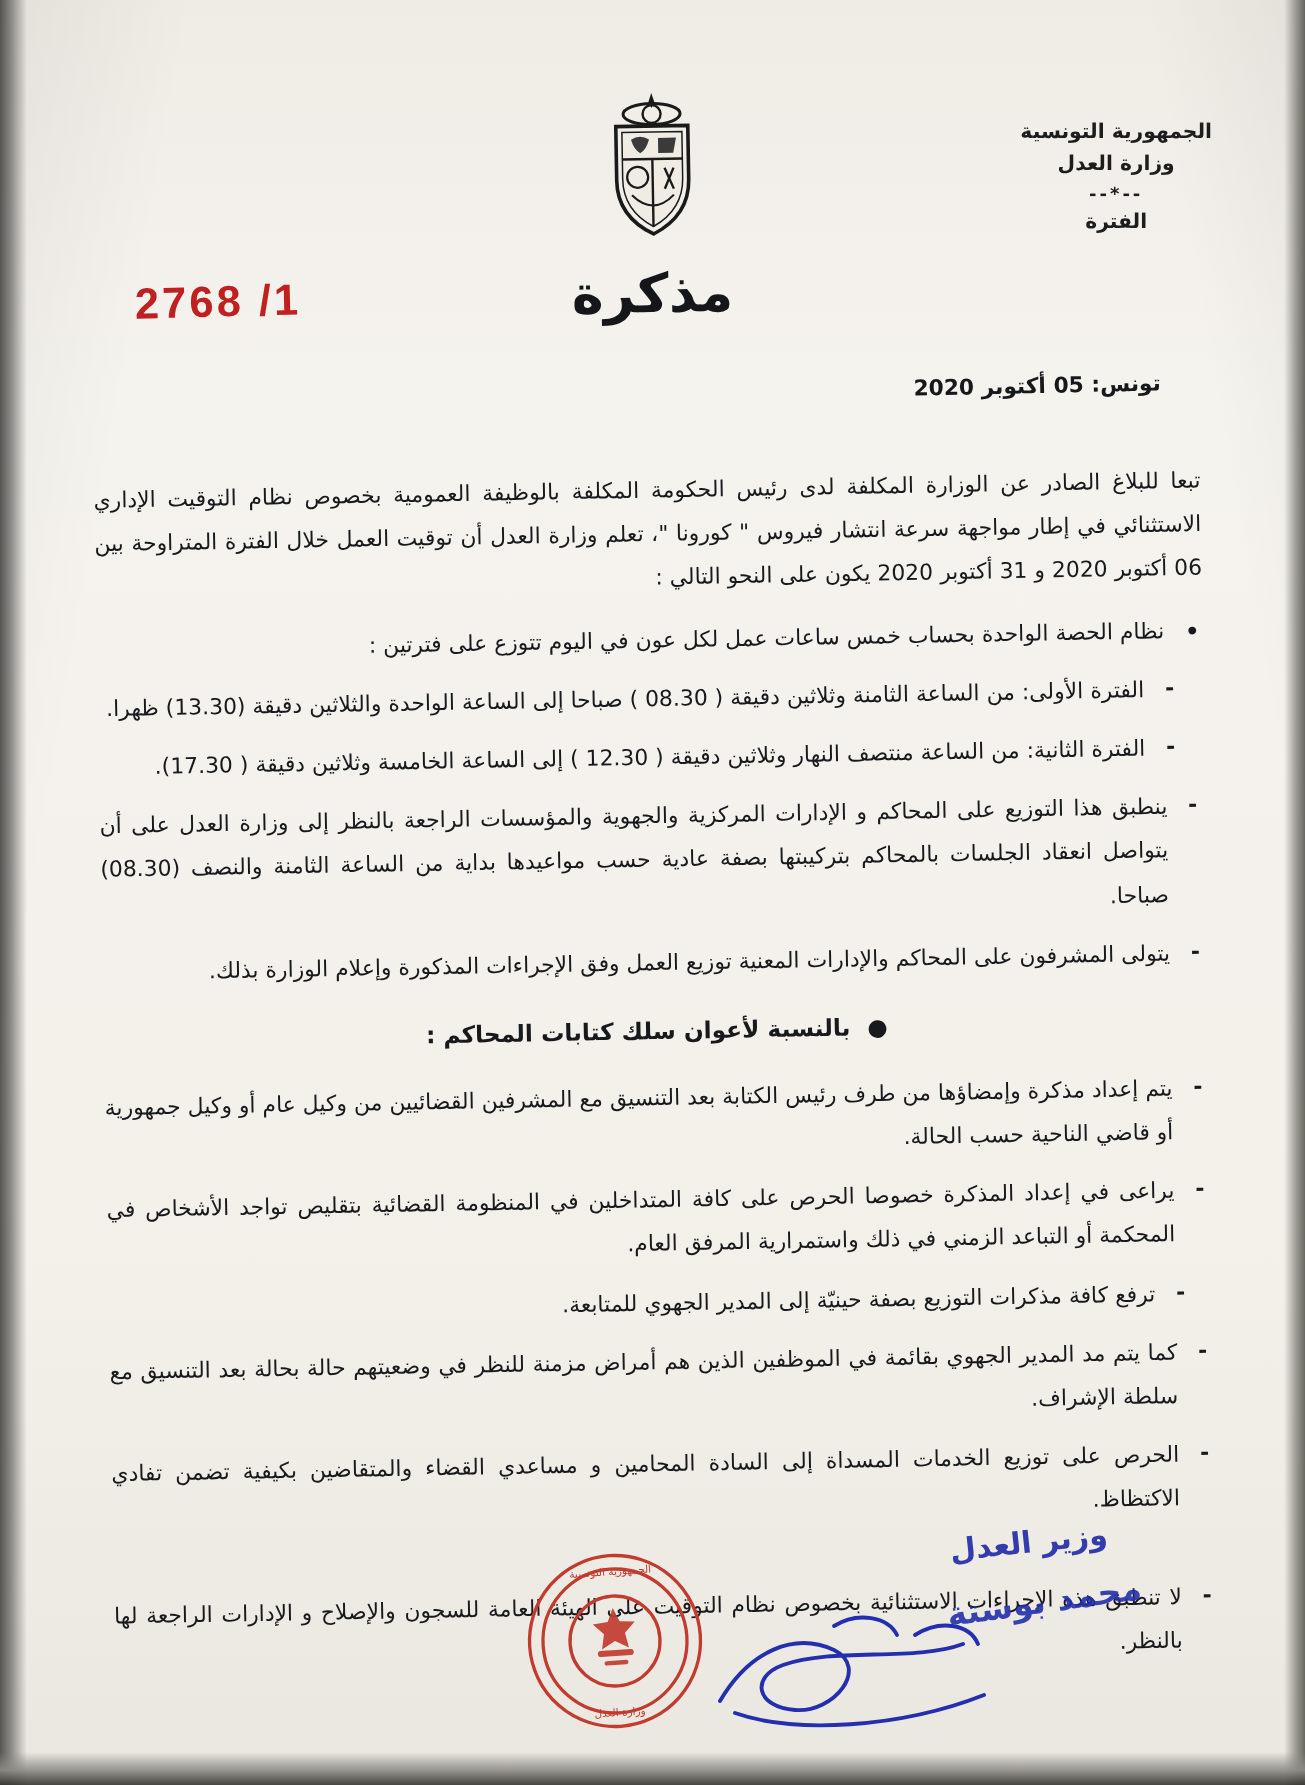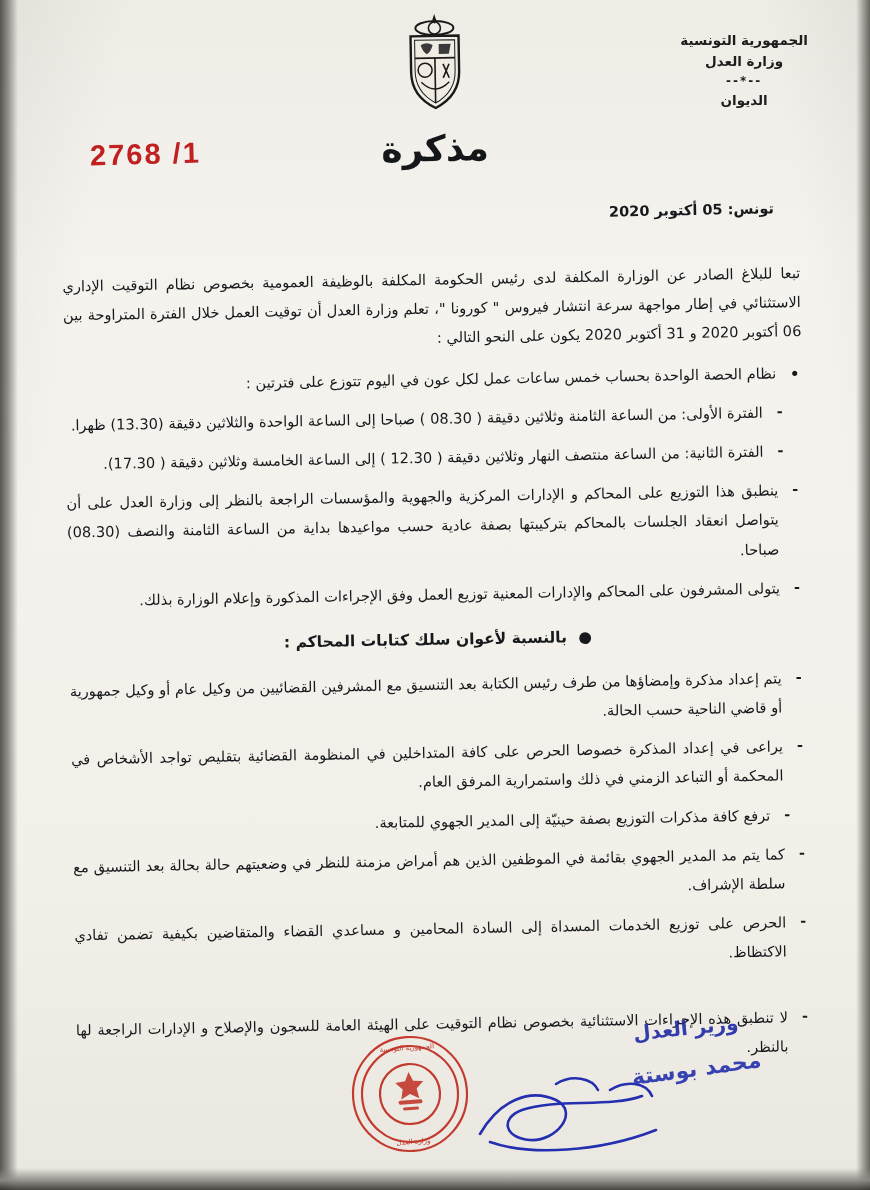--- a/index.html
+++ b/index.html
@@ -40,20 +40,21 @@
     position: absolute;
     bottom: 0; left: 0; width: 100%; height: 22px;
     background: linear-gradient(0deg, #35342f 0%, #8d8b85 45%, rgba(240,237,231,0) 100%);
     opacity: .9;
   }
 
   .content {
     position: absolute;
     inset: 0;
     padding: 0;
+    margin-top: 48px;
   }
 
   
   .header-block {
     position: absolute;
     top: 30px;
     right: 62px;
     text-align: center;
     line-height: 1.55;
     font-size: 13.5px;
@@ -236,21 +237,21 @@
         <circle cx="26" cy="58" r="7" fill="none" stroke="#1a1a1a" stroke-width="1.5"></circle>
         <path d="M44 52 l6 14 M50 52 l-6 14" stroke="#1a1a1a" stroke-width="1.6"></path>
         <path d="M22 70 q14 14 28 0" fill="none" stroke="#1a1a1a" stroke-width="1.4"></path>
       </svg>
     </div>
 
     <div class="header-block">
       <div>الجمهورية التونسية</div>
       <div>وزارة العدل</div>
       <div class="header-sep">--*--</div>
-      <div>الديوان</div>
+      <div>الفترة</div>
     </div>
 
     <div class="doc-title">مذكرة</div>
 
     <div class="ref-number">1/ 2768</div>
 
     <div class="date-line">تونس: 05 أكتوبر 2020</div>
 
     <div class="body-wrap">
       <p class="para">تبعا للبلاغ الصادر عن الوزارة المكلفة لدى رئيس الحكومة المكلفة بالوظيفة العمومية بخصوص نظام التوقيت الإداري الاستثنائي في إطار مواجهة سرعة انتشار فيروس " كورونا "، تعلم وزارة العدل أن توقيت العمل خلال الفترة المتراوحة بين 06 أكتوبر 2020 و 31 أكتوبر 2020 يكون على النحو التالي :</p>

